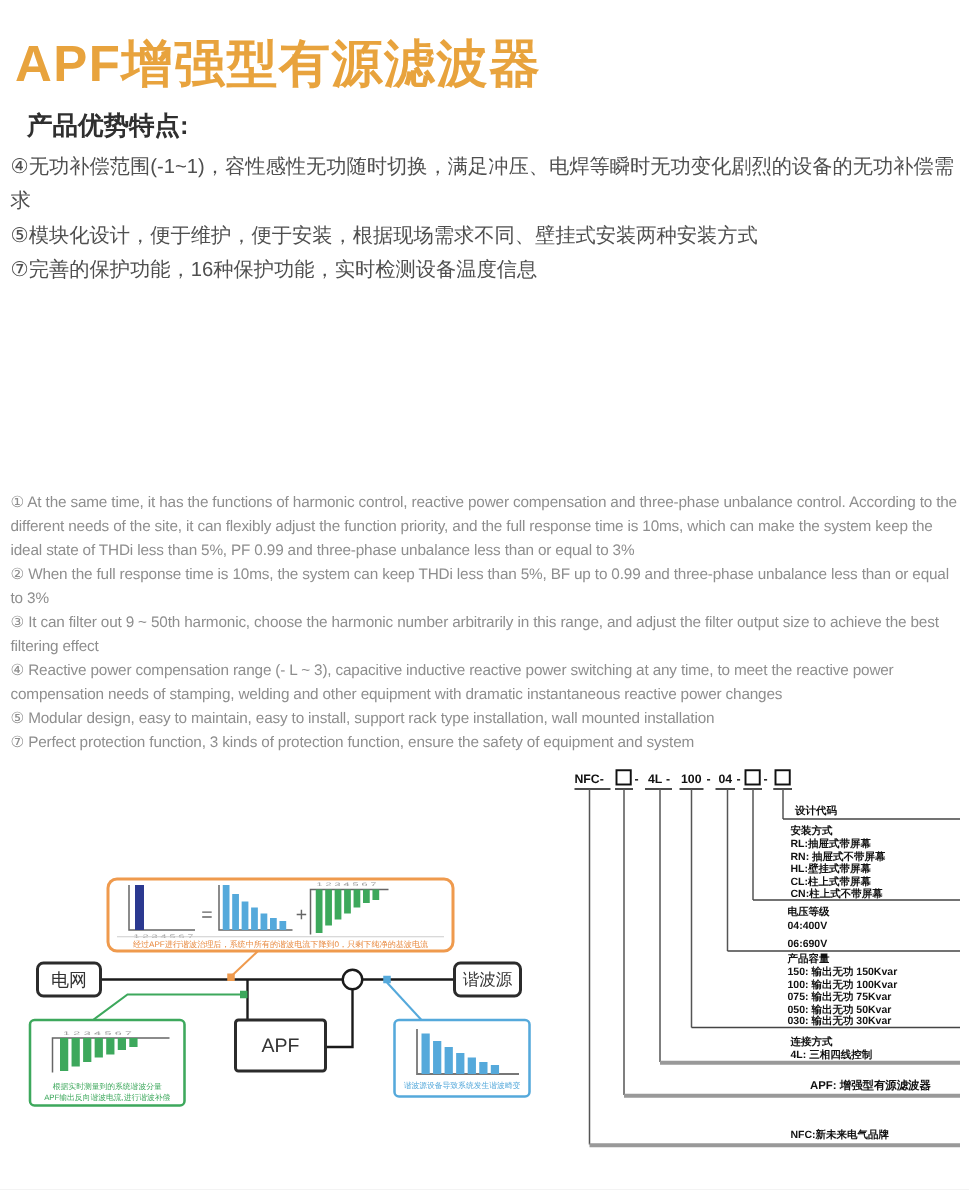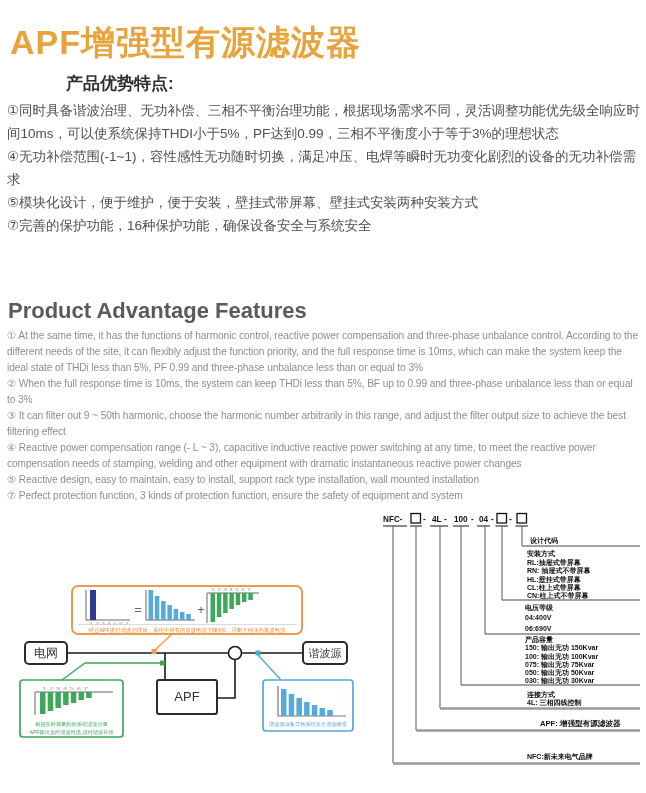--- a/index.html
+++ b/index.html
@@ -5,21 +5,21 @@
   html,body{margin:0;padding:0;background:#e9e9e9;}
   .page{
     position:relative;width:646px;height:793px;background:#ffffff;
     font-family:"Liberation Sans","DejaVu Sans",sans-serif;overflow:hidden;margin:0 auto;
   }
   .page-title{
     position:absolute;left:10px;top:20px;font-size:34px;font-weight:bold;
     color:#E8A33D;letter-spacing:1px;white-space:nowrap;
   }
   .cn-heading{
-    position:absolute;left:18px;top:72px;font-size:17px;font-weight:bold;color:#2f2f2f;margin-left:48px;
+    position:absolute;left:18px;top:72px;font-size:17px;font-weight:bold;color:#2f2f2f;
   }
   .cn-list{
     position:absolute;left:7px;top:99px;width:634px;
     font-size:13.5px;line-height:23px;color:#4f4f4f;
   }
   .en-heading{
     position:absolute;left:8px;top:298px;font-size:22px;font-weight:bold;color:#5a5a5a;
   }
   .en-list{
     position:absolute;left:7px;top:328px;width:636px;
@@ -33,34 +33,32 @@
 </head>
 <body>
 
 <div class="page">
 
   <div class="page-title">APF增强型有源滤波器</div>
 
   <div class="cn-heading">产品优势特点:</div>
 
   <div class="cn-list">
-    <p class="item">①同时具备谐波治理、无功补偿、三相不平衡治理功能，根据现场需求不同，灵活调整功能优先级全响应时间10ms，可以使系统保持THDI小于5%，PF达到0.99，三相不平衡度小于等于3%的理想状态</p>
     <p class="item">④无功补偿范围(-1~1)，容性感性无功随时切换，满足冲压、电焊等瞬时无功变化剧烈的设备的无功补偿需求</p>
-    <p class="item">⑤模块化设计，便于维护，便于安装，壁挂式带屏幕、壁挂式安装两种安装方式</p>
-    <p class="item">⑦完善的保护功能，16种保护功能，确保设备安全与系统安全</p>
+    <p class="item">⑤模块化设计，便于维护，便于安装，根据现场需求不同、壁挂式安装两种安装方式</p>
+    <p class="item">⑦完善的保护功能，16种保护功能，实时检测设备温度信息</p>
   </div>
 
-  <div class="en-heading">Product Advantage Features</div>
 
   <div class="en-list">
     <p class="item">① At the same time, it has the functions of harmonic control, reactive power compensation and three-phase unbalance control. According to the different needs of the site, it can flexibly adjust the function priority, and the full response time is 10ms, which can make the system keep the ideal state of THDi less than 5%, PF 0.99 and three-phase unbalance less than or equal to 3%</p>
     <p class="item">② When the full response time is 10ms, the system can keep THDi less than 5%, BF up to 0.99 and three-phase unbalance less than or equal to 3%</p>
     <p class="item">③ It can filter out 9 ~ 50th harmonic, choose the harmonic number arbitrarily in this range, and adjust the filter output size to achieve the best filtering effect</p>
     <p class="item">④ Reactive power compensation range (- L ~ 3), capacitive inductive reactive power switching at any time, to meet the reactive power compensation needs of stamping, welding and other equipment with dramatic instantaneous reactive power changes</p>
-    <p class="item">⑤ Reactive design, easy to maintain, easy to install, support rack type installation, wall mounted installation</p>
+    <p class="item">⑤ Modular design, easy to maintain, easy to install, support rack type installation, wall mounted installation</p>
     <p class="item">⑦ Perfect protection function, 3 kinds of protection function, ensure the safety of equipment and system</p>
   </div>
 
   <svg class="flow-svg" width="360" height="288" viewBox="0 0 360 288">
 
     <rect x="72" y="81" width="230" height="48" rx="6" fill="#ffffff" stroke="#EF9A4D" stroke-width="2"></rect>
 
     <g>
       <path d="M86,85 V115 H130" stroke="#666" stroke-width="1" fill="none"></path>
       <g>

